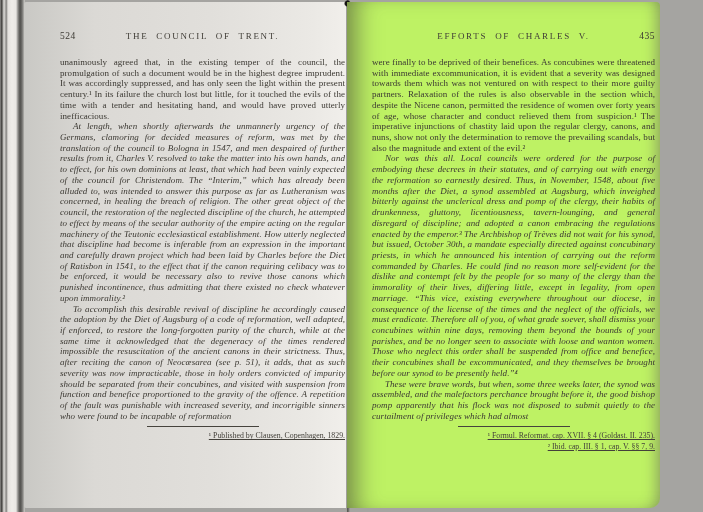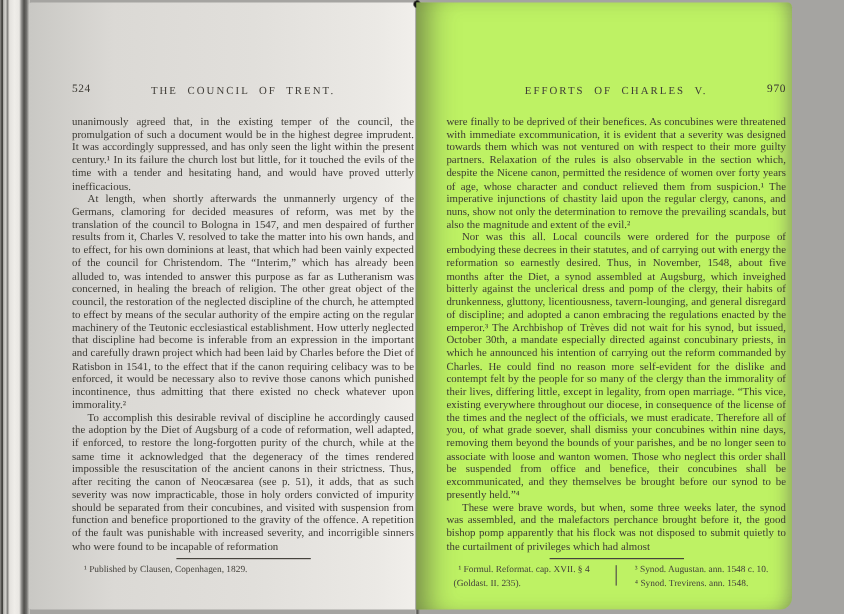--- a/index.html
+++ b/index.html
@@ -44,49 +44,49 @@
     background: #bef264;
     box-shadow: inset 22px 0 26px -14px rgba(58,56,52,.6),
                 inset -12px 0 14px -9px rgba(95,93,89,.55);
     border-radius: 0 4px 10px 0;
   }
 
   .content { position: absolute; top: 0; }
   .page-left  .content { left: 36px; width: 285px; }
   .page-right .content { left: 25px; width: 283px; }
 
-  .pagehead { position: relative; height: 14px; margin-top: 68px; }
+  .pagehead { position: relative; height: 14px; margin-top: 29px; }
   .runhead {
     display: block; text-align: center;
     font-size: 9px; letter-spacing: 1.7px; word-spacing: 4px;
     color: #403d37;
   }
   .pagenum { position: absolute; top: 0; font-size: 9.5px; letter-spacing: .5px; }
   .pagenum.outer-left  { left: 0; }
   .pagenum.outer-right { right: 0; }
 
   .bodytext {
     margin-top: 12px;
     font-size: 9px; line-height: 10.72px;
     text-align: justify;
     letter-spacing: .05px;
   }
   .bodytext p { margin: 0; }
-  .bodytext p.indent { text-indent: 13px; }
+  .bodytext p.indent { text-indent: 13px; font-style: italic; }
 
   .footrule {
     height: 1px; background: #46433d;
     width: 112px; margin: 5px auto 4px auto;
   }
   .footnotes {
     font-size: 7.8px; line-height: 10.6px;
-    text-align: left; color: #44413b;
+    text-align: right; color: #44413b; text-decoration: underline;
   }
   .footnotes p { margin: 0; padding-left: 10px; }
-  .footnotes-cols { display: flex; }
+  .footnotes-cols { display: flex; flex-direction: column; }
   .footnotes-cols .fcol { flex: 1 1 50%; }
   .footnotes-cols .fcol p { padding-left: 6px; text-indent: 4px; }
   .fdivider { width: 1px; background: #55524c; margin: 1px 5px 4px 5px; }
 </style>
 </head>
 <body>
 
 <div class="scan">
 
   <div class="spine-edges"></div>
@@ -108,34 +108,31 @@
       </div>
     </div>
   </div>
 
   <div class="gutter"></div>
 
   <div class="page page-right">
     <div class="content">
       <div class="pagehead">
         <span class="runhead">EFFORTS OF CHARLES V.</span>
-        <span class="pagenum outer-right">970</span>
+        <span class="pagenum outer-right">435</span>
       </div>
       <div class="bodytext">
         <p>were finally to be deprived of their benefices.  As concubines were threatened with immediate excommunication, it is evident that a severity was designed towards them which was not ventured on with respect to their more guilty partners.  Relaxation of the rules is also observable in the section which, despite the Nicene canon, permitted the residence of women over forty years of age, whose character and conduct relieved them from suspicion.¹  The imperative injunctions of chastity laid upon the regular clergy, canons, and nuns, show not only the determination to remove the prevailing scandals, but also the magnitude and extent of the evil.²</p>
         <p class="indent">Nor was this all.  Local councils were ordered for the purpose of embodying these decrees in their statutes, and of carrying out with energy the reformation so earnestly desired.  Thus, in November, 1548, about five months after the Diet, a synod assembled at Augsburg, which inveighed bitterly against the unclerical dress and pomp of the clergy, their habits of drunkenness, gluttony, licentiousness, tavern-lounging, and general disregard of discipline; and adopted a canon embracing the regulations enacted by the emperor.³  The Archbishop of Trèves did not wait for his synod, but issued, October 30th, a mandate especially directed against concubinary priests, in which he announced his intention of carrying out the reform commanded by Charles.  He could find no reason more self-evident for the dislike and contempt felt by the people for so many of the clergy than the immorality of their lives, differing little, except in legality, from open marriage.  “This vice, existing everywhere throughout our diocese, in consequence of the license of the times and the neglect of the officials, we must eradicate.  Therefore all of you, of what grade soever, shall dismiss your concubines within nine days, removing them beyond the bounds of your parishes, and be no longer seen to associate with loose and wanton women.  Those who neglect this order shall be suspended from office and benefice, their concubines shall be excommunicated, and they themselves be brought before our synod to be presently held.”⁴</p>
         <p class="indent">These were brave words, but when, some three weeks later, the synod was assembled, and the malefactors perchance brought before it, the good bishop pomp apparently that his flock was not disposed to submit quietly to the curtailment of privileges which had almost</p>
       </div>
       <div class="footrule"></div>
       <div class="footnotes footnotes-cols">
         <div class="fcol">
           <p>¹ Formul. Reformat. cap. XVII. § 4 (Goldast. II. 235).</p>
+          <p>² Ibid. cap. III. § 1, cap. V. §§ 7, 9.</p>
         </div>
         <div class="fdivider"></div>
-        <div class="fcol">
-          <p>³ Synod. Augustan. ann. 1548 c. 10.</p>
-          <p>⁴ Synod. Trevirens. ann. 1548.</p>
-        </div>
       </div>
     </div>
   </div>
 
 </div>
 
 </body></html>

